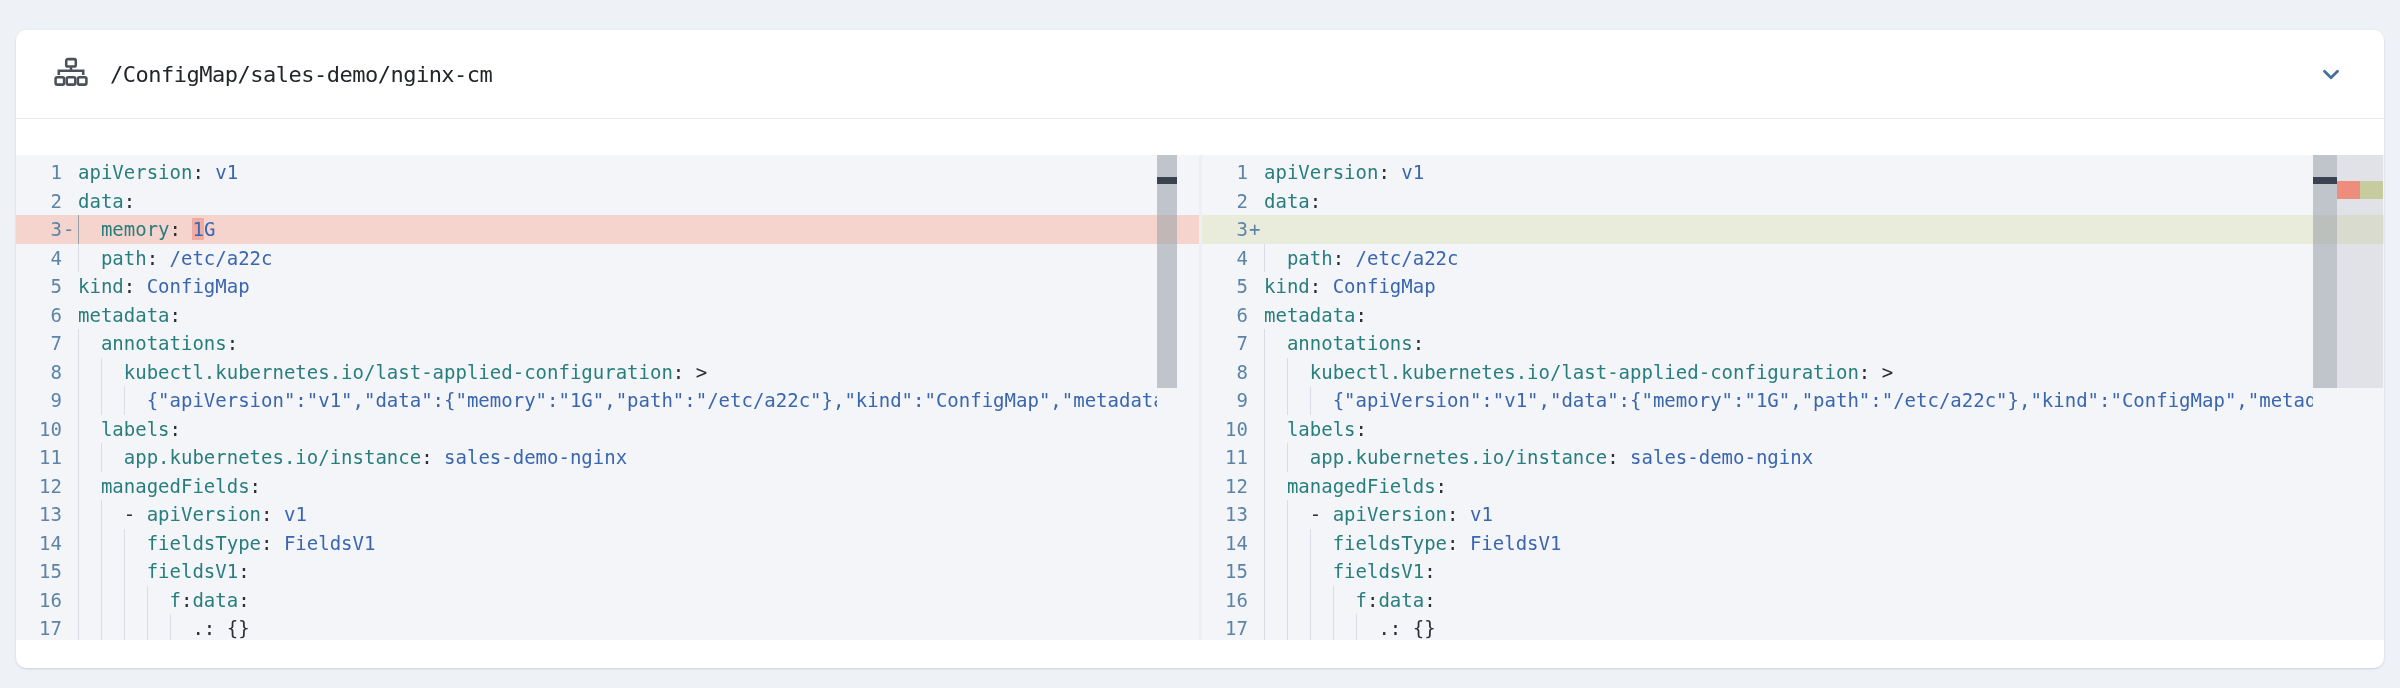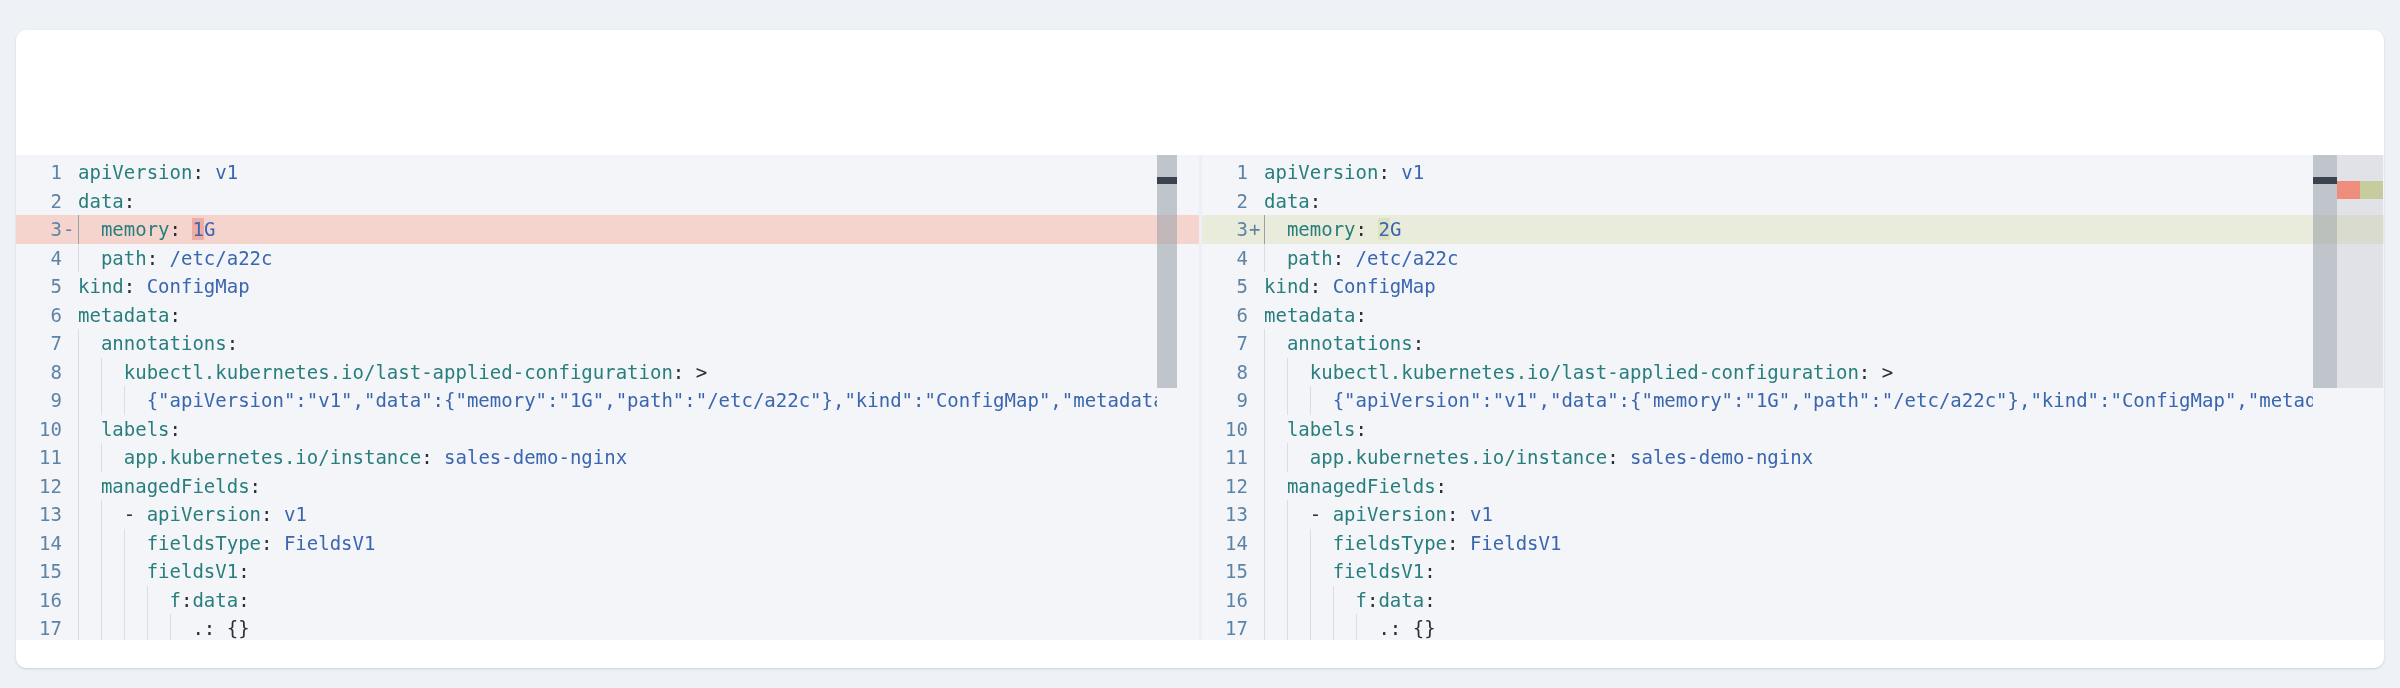--- a/index.html
+++ b/index.html
@@ -55,20 +55,35 @@
   .ruler{position:absolute;left:1135px;top:0;width:46px;height:485px}
   .ruler-viewport{position:absolute;left:0;top:0;width:46px;height:233px;background:var(--ruler-viewport)}
   .ruler-del{position:absolute;left:0;top:26px;width:23px;height:18px;background:var(--ruler-removed)}
   .ruler-add{position:absolute;left:23px;top:26px;width:23px;height:18px;background:var(--ruler-added)}
 </style>
 </head>
 <body>
 
 <div class="card">
 
+  <div class="hdr">
+    <svg class="hdr-icon" viewBox="0 0 32 32" fill="none" stroke="currentColor" stroke-width="2.4">
+      <rect x="11.5" y="2" width="9" height="7" rx="1.5"></rect>
+      <path d="M16 9v4M4.5 17v-4h23v4"></path>
+      <rect x="1.5" y="19" width="8" height="7" rx="1.5"></rect>
+      <rect x="12" y="19" width="8" height="7" rx="1.5"></rect>
+      <rect x="22.5" y="19" width="8" height="7" rx="1.5"></rect>
+    </svg>
+    <span class="hdr-path">/ConfigMap/sales-demo/nginx-cm</span>
+    <button class="hdr-chevron" aria-label="collapse">
+      <svg viewBox="0 0 24 24" width="26" height="26" fill="none" stroke="currentColor" stroke-width="2.6" stroke-linecap="round" stroke-linejoin="round">
+          <path d="M6 9.5l6 6 6-6"></path>
+        </svg>
+    </button>
+  </div>
 
   <div class="editor">
     <div class="pane pane-left" id="pane-left">
       <div class="lines">
           <div class="line"><span class="num">1</span><span class="sign"></span><span class="code"><span class="t-k">apiVersion</span><span class="t-p">:</span><span class="t-v"> v1</span></span></div>
           <div class="line"><span class="num">2</span><span class="sign"></span><span class="code"><span class="t-k">data</span><span class="t-p">:</span></span></div>
           <div class="line removed"><span class="num">3</span><span class="sign">-</span><span class="code"><i class="guide" style="left: 0px;"></i><span class="t-w">  </span><span class="t-k">memory</span><span class="t-p">:</span><span class="t-v"> </span><span class="t-x">1</span><span class="t-v">G</span></span></div>
           <div class="line"><span class="num">4</span><span class="sign"></span><span class="code"><i class="guide" style="left: 0px;"></i><span class="t-w">  </span><span class="t-k">path</span><span class="t-p">:</span><span class="t-v"> /etc/a22c</span></span></div>
           <div class="line"><span class="num">5</span><span class="sign"></span><span class="code"><span class="t-k">kind</span><span class="t-p">:</span><span class="t-v"> ConfigMap</span></span></div>
           <div class="line"><span class="num">6</span><span class="sign"></span><span class="code"><span class="t-k">metadata</span><span class="t-p">:</span></span></div>
@@ -86,21 +101,21 @@
         </div>
       <div class="vslider">
         <div class="diffline-mark"></div>
       </div>
     </div>
     <div class="sash"></div>
     <div class="pane pane-right" id="pane-right">
       <div class="lines">
           <div class="line"><span class="num">1</span><span class="sign"></span><span class="code"><span class="t-k">apiVersion</span><span class="t-p">:</span><span class="t-v"> v1</span></span></div>
           <div class="line"><span class="num">2</span><span class="sign"></span><span class="code"><span class="t-k">data</span><span class="t-p">:</span></span></div>
-          <div class="line added"><span class="num">3</span><span class="sign">+</span><span class="code"><i class="guide" style="left: 0px;"></i><span class="t-w">  </span><span class="t-k">memory</span><span class="t-p">:</span><span class="t-v"> </span><span class="t-x">2</span><span class="t-v">G</span></span></div>
+          <div class="line added"><span class="num">3</span><span class="sign">+</span></div>
           <div class="line"><span class="num">4</span><span class="sign"></span><span class="code"><i class="guide" style="left: 0px;"></i><span class="t-w">  </span><span class="t-k">path</span><span class="t-p">:</span><span class="t-v"> /etc/a22c</span></span></div>
           <div class="line"><span class="num">5</span><span class="sign"></span><span class="code"><span class="t-k">kind</span><span class="t-p">:</span><span class="t-v"> ConfigMap</span></span></div>
           <div class="line"><span class="num">6</span><span class="sign"></span><span class="code"><span class="t-k">metadata</span><span class="t-p">:</span></span></div>
           <div class="line"><span class="num">7</span><span class="sign"></span><span class="code"><i class="guide" style="left: 0px;"></i><span class="t-w">  </span><span class="t-k">annotations</span><span class="t-p">:</span></span></div>
           <div class="line"><span class="num">8</span><span class="sign"></span><span class="code"><i class="guide" style="left: 0px;"></i><i class="guide" style="left: 22.88px;"></i><span class="t-w">    </span><span class="t-k">kubectl.kubernetes.io/last-applied-configuration</span><span class="t-p">:</span><span class="t-p"> &gt;</span></span></div>
           <div class="line"><span class="num">9</span><span class="sign"></span><span class="code"><i class="guide" style="left: 0px;"></i><i class="guide" style="left: 22.88px;"></i><i class="guide" style="left: 45.76px;"></i><span class="t-w">      </span><span class="t-v">{"apiVersion":"v1","data":{"memory":"1G","path":"/etc/a22c"},"kind":"ConfigMap","metadata</span></span></div>
           <div class="line"><span class="num">10</span><span class="sign"></span><span class="code"><i class="guide" style="left: 0px;"></i><span class="t-w">  </span><span class="t-k">labels</span><span class="t-p">:</span></span></div>
           <div class="line"><span class="num">11</span><span class="sign"></span><span class="code"><i class="guide" style="left: 0px;"></i><i class="guide" style="left: 22.88px;"></i><span class="t-w">    </span><span class="t-k">app.kubernetes.io/instance</span><span class="t-p">:</span><span class="t-v"> sales-demo-nginx</span></span></div>
           <div class="line"><span class="num">12</span><span class="sign"></span><span class="code"><i class="guide" style="left: 0px;"></i><span class="t-w">  </span><span class="t-k">managedFields</span><span class="t-p">:</span></span></div>
           <div class="line"><span class="num">13</span><span class="sign"></span><span class="code"><i class="guide" style="left: 0px;"></i><i class="guide" style="left: 22.88px;"></i><span class="t-w">    </span><span class="t-p">- </span><span class="t-k">apiVersion</span><span class="t-p">:</span><span class="t-v"> v1</span></span></div>

